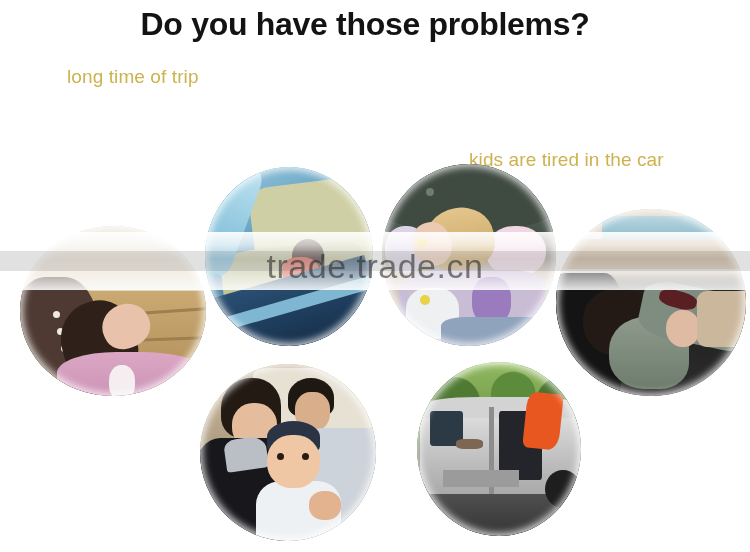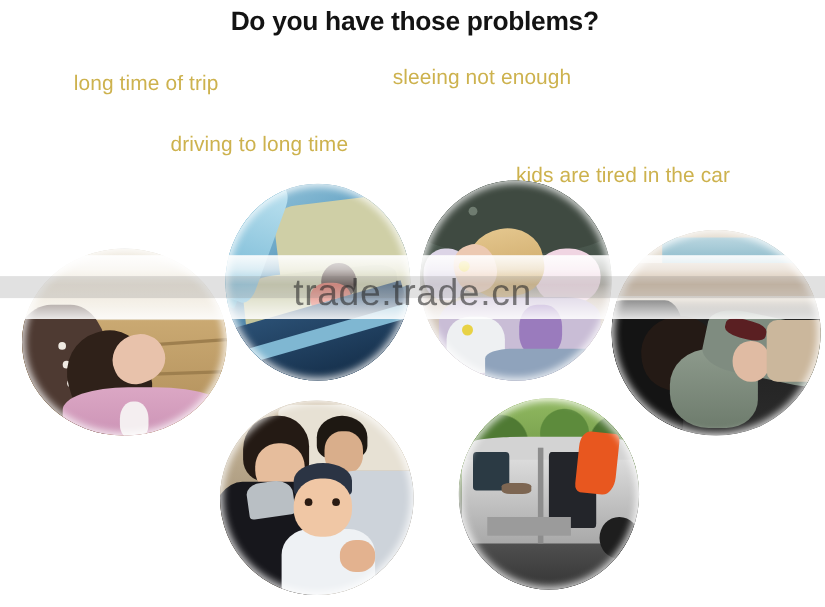--- a/index.html
+++ b/index.html
@@ -20,27 +20,26 @@
     overflow: hidden;
   }
 
   
   #headline {
     position: absolute;
     left: 0;
     top: 6px;
     width: 730px;
     text-align: center;
-    font-size: 24px;
+    font-size: 32px;
     font-weight: bold;
     letter-spacing: -0.3px;
     color: #131313;
     font-family: "Liberation Sans", sans-serif;
     white-space: nowrap;
-    padding-left: 12px;
   }
 
   
   .caption {
     position: absolute;
     font-size: 19px;
     font-weight: normal;
     color: #cdb24e;
     font-family: "Liberation Sans", sans-serif;
     white-space: nowrap;
@@ -210,22 +209,20 @@
   }
 </style>
 </head>
 <body>
 
 <div id="poster">
 
   <div id="headline">Do you have those problems?</div>
 
   <div class="caption" id="caption-0">long time of trip</div>
-  <div class="caption" id="caption-1">sleeing not enough</div>
-  <div class="caption" id="caption-2">driving to long time</div>
   <div class="caption" id="caption-3">kids are tired in the car</div>
 
   <div class="photo" id="photo-0" title="woman asleep reclining on tan sofa wearing pink top">
     <div class="scene">
       <div class="layer bg"></div>
       <div class="layer sofa"></div>
       <div class="layer seam1"></div>
       <div class="layer seam2"></div>
       <div class="layer dark"></div>
       <div class="layer btn1"></div>

